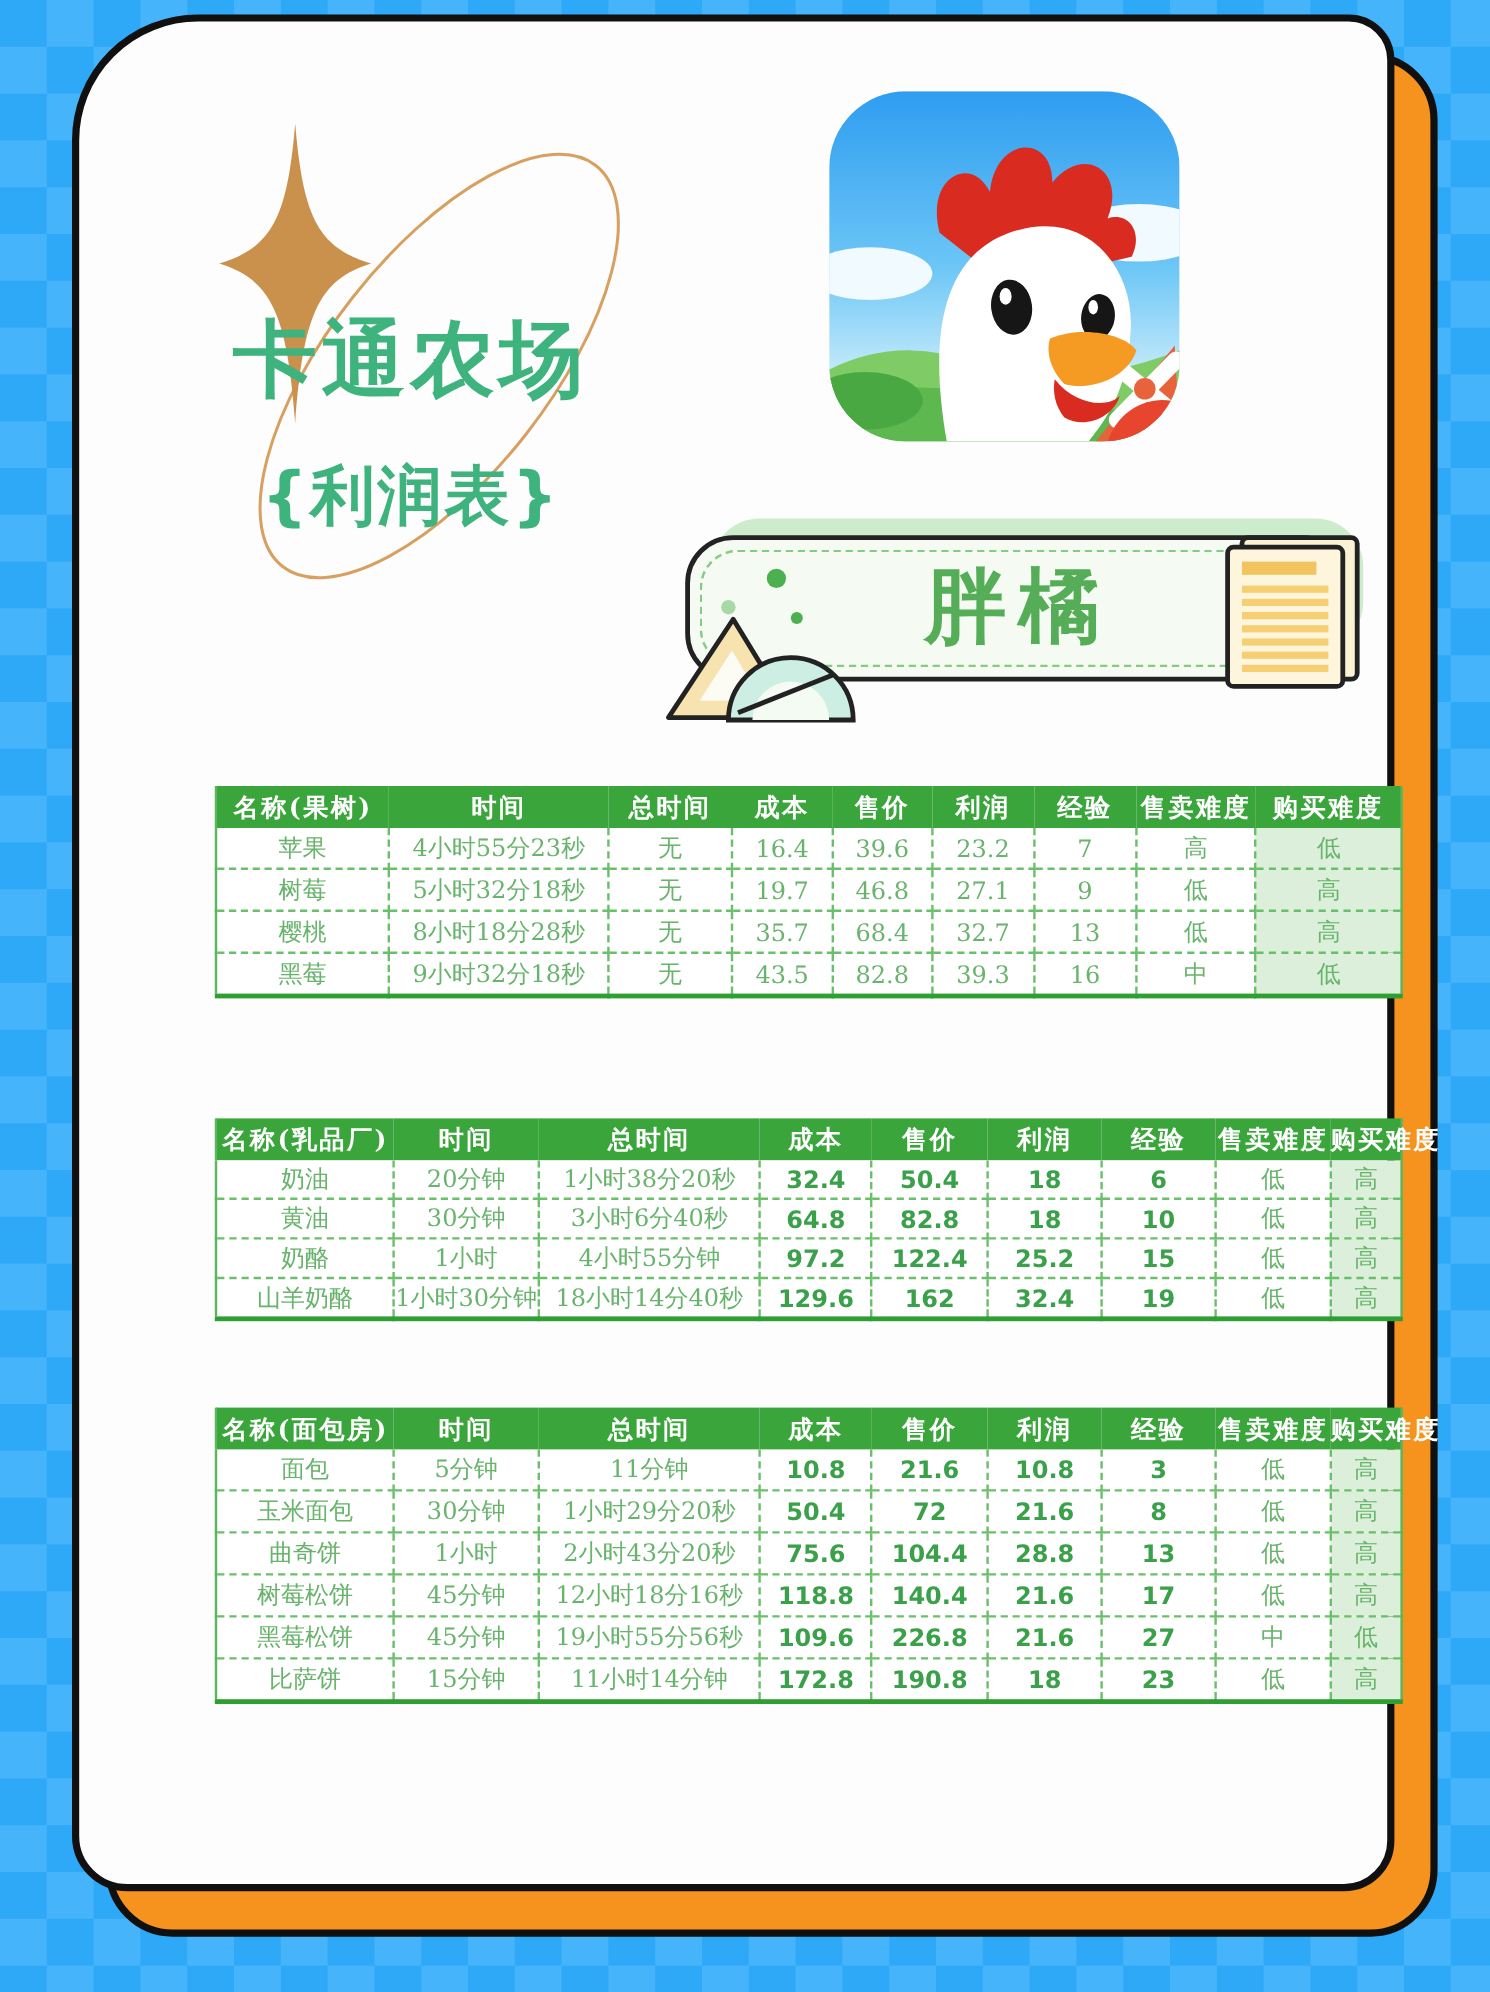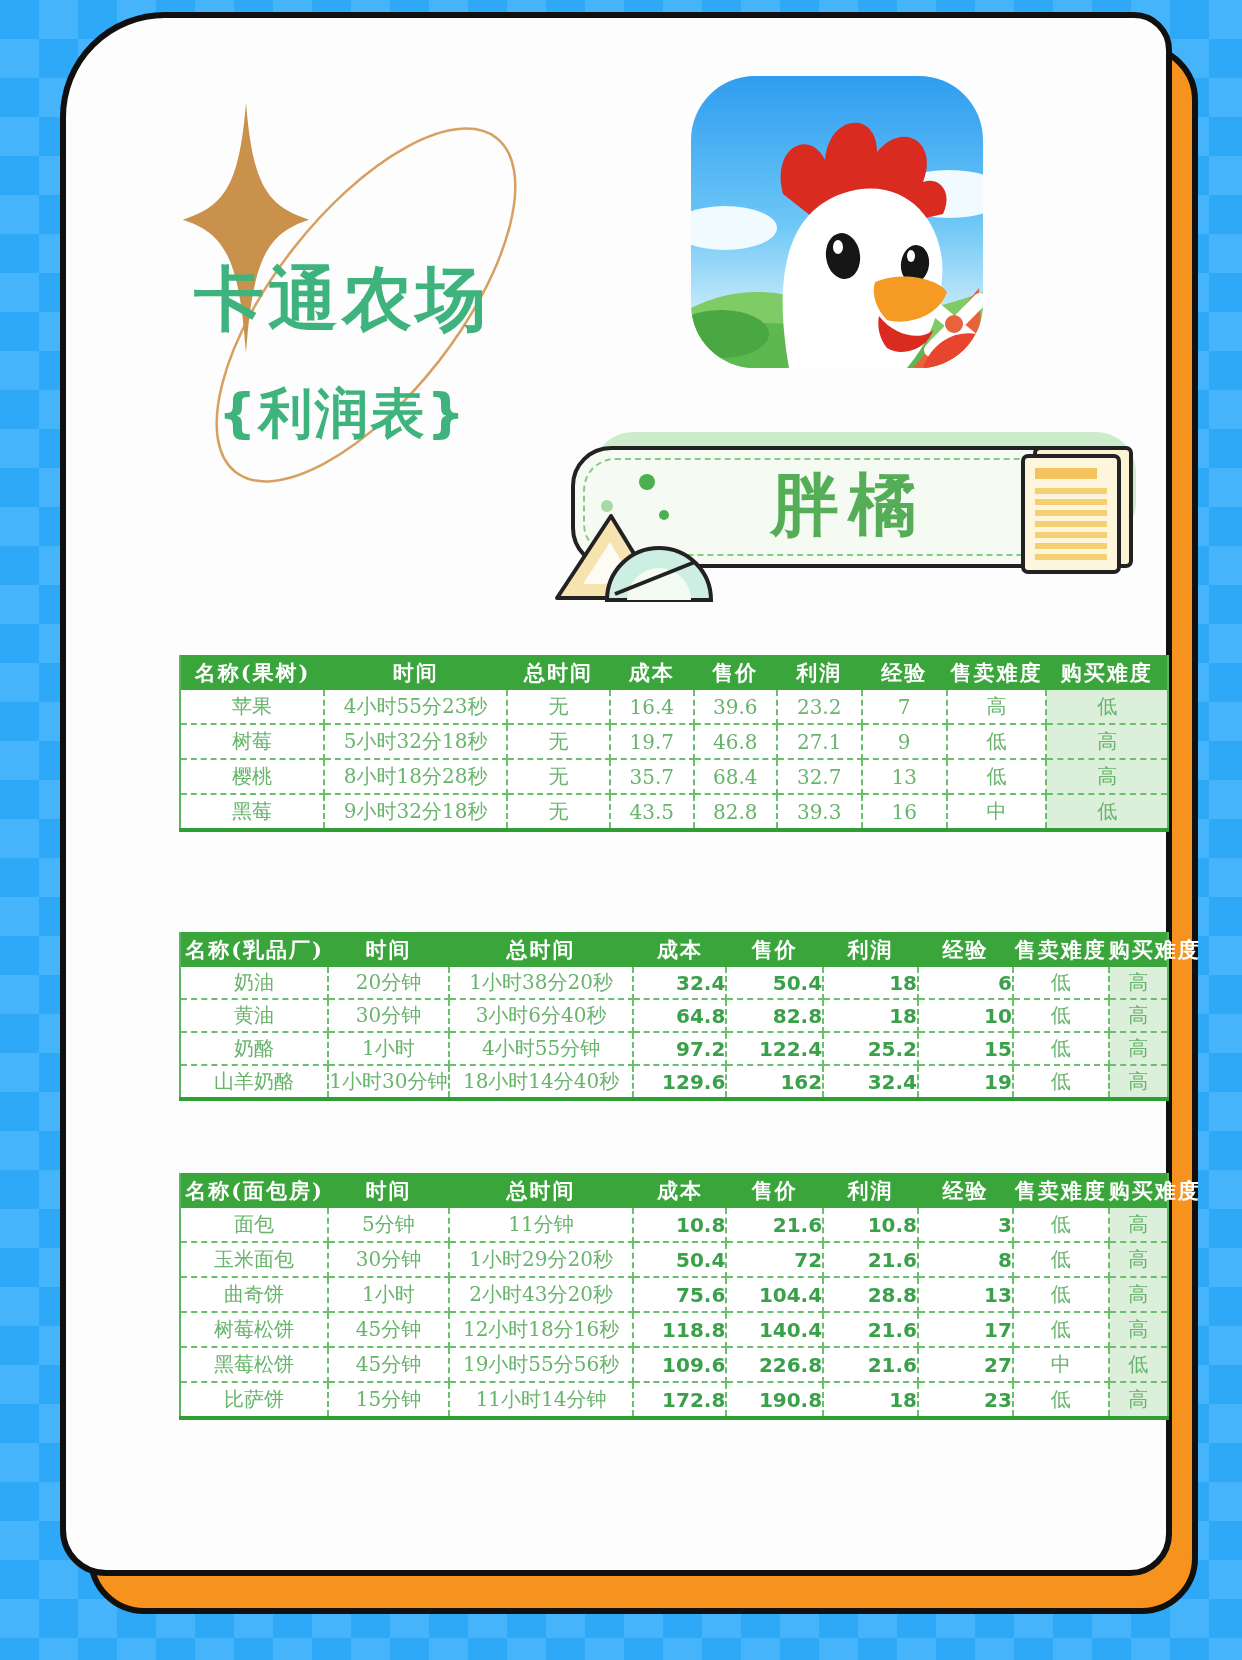--- a/index.html
+++ b/index.html
@@ -11,21 +11,20 @@
     background-size:78px 78px;
   }
   .orange-card{
     position:absolute;left:88px;top:44px;width:1098px;height:1558px;
     background:#f6921e;border:6px solid #101010;border-radius:56px;
   }
   .white-card{
     position:absolute;left:60px;top:12px;width:1090px;height:1552px;
     background:#fdfdfd;border:6px solid #101010;
     border-radius:105px 38px 42px 46px;
-    padding-left:10px;
   }
   
   .sparkle{position:absolute;left:95px;top:85px;width:170px;height:250px;}
   .ellipse-decor{position:absolute;left:85px;top:75px;width:430px;height:420px;}
   .page-title{
     position:absolute;left:128px;top:235px;width:420px;
     font-size:70px;font-weight:900;letter-spacing:4px;color:#3eb37d;
     font-family:"DejaVu Sans",sans-serif;
   }
   .page-subtitle{
@@ -72,21 +71,21 @@
     color:#68b46c;font-family:"DejaVu Serif",serif;
     border-bottom:2px dashed #6abf6a;border-right:2px dashed #6abf6a;
     background:#ffffff;
   }
   .profit-table td:last-child{border-right:none;}
   .profit-table tr:last-child td{border-bottom:none;}
   .t1 td{height:33px;}
   .t2 td{height:31px;}
   .t3 td{height:33px;}
   .profit-table td.num{
-    font-family:"DejaVu Sans",sans-serif;font-weight:700;color:#3ba04a;font-size:20px;text-align:right;
+    font-family:"DejaVu Sans",sans-serif;font-weight:700;color:#3ba04a;font-size:20px;
   }
   .profit-table td.hl{background:#dcefda;}
 </style>
 </head>
 <body>
 
 <div class="orange-card"></div>
 
 <div class="white-card">
 

